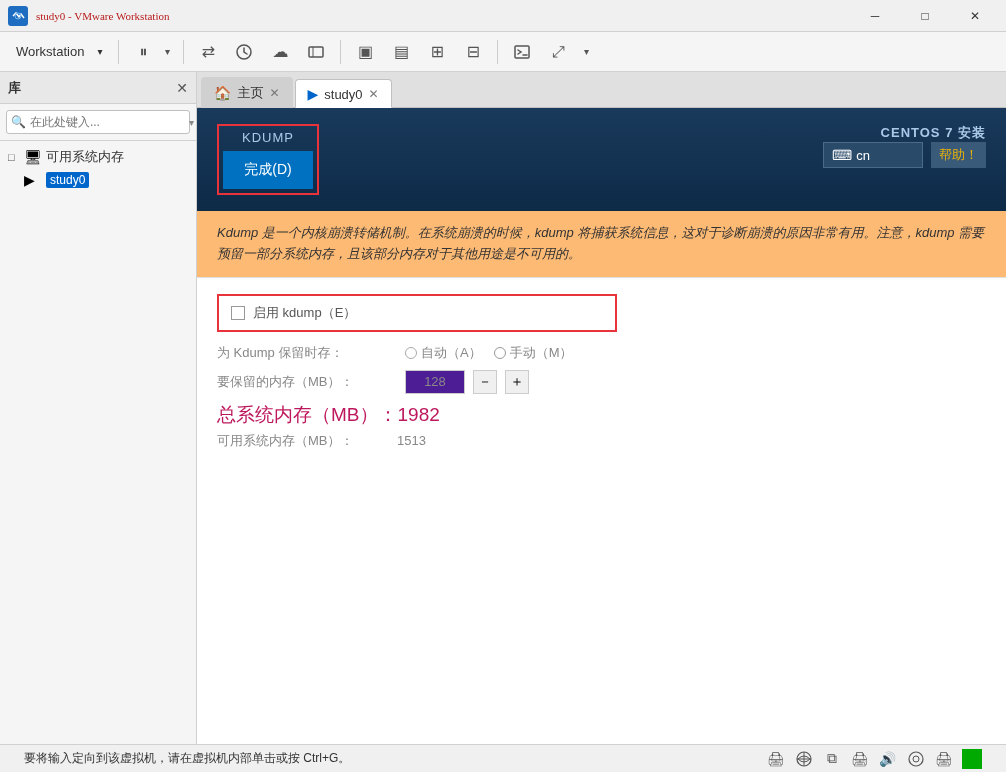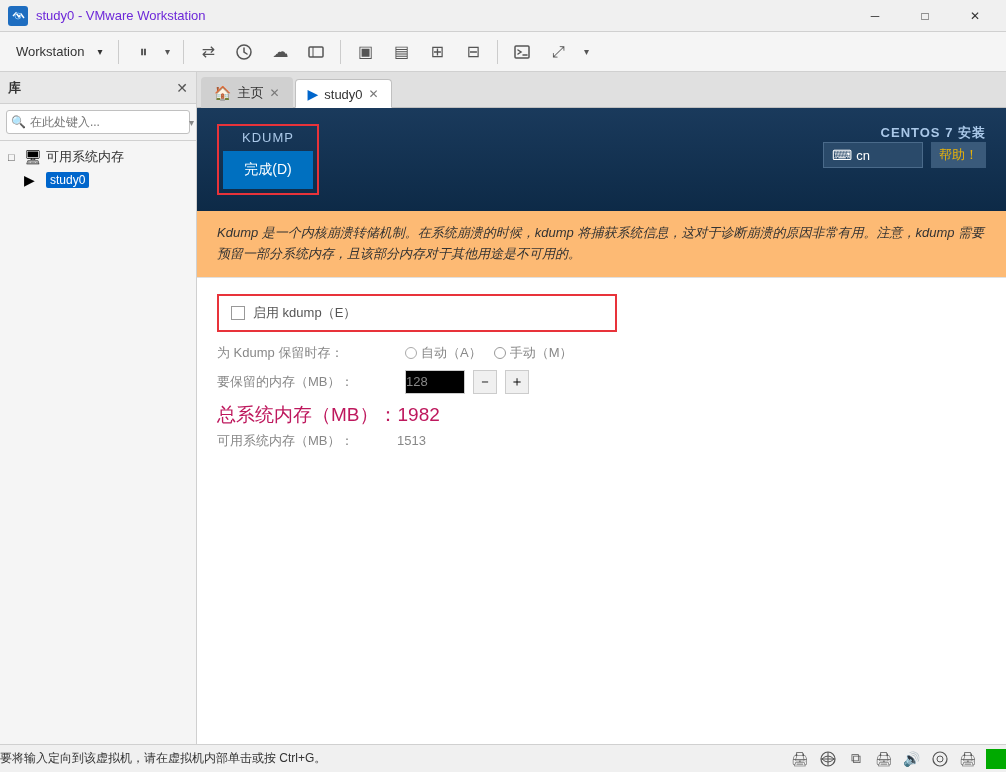--- a/index.html
+++ b/index.html
@@ -21,21 +21,21 @@
       gap: 8px;
     }
     .title-bar-icon {
       width: 20px;
       height: 20px;
       background: #1e6dc0;
       border-radius: 3px;
       display: flex; align-items: center; justify-content: center;
     }
     .title-bar-icon svg { width: 16px; height: 16px; }
-    .title-bar-text { font-size: 13px; color: #6d28d9; }
+    .title-bar-text { font-size: 11px; color: #b91c1c; font-family: Liberation Serif, serif; }
     .title-bar-controls { display: flex; gap: 4px; }
     .title-btn {
       width: 46px; height: 32px;
       border: none; background: transparent;
       cursor: pointer; font-size: 12px; color: #333;
       display: flex; align-items: center; justify-content: center;
     }
 
     
     .menu-bar {
@@ -305,22 +305,22 @@
       background: white;
     }
     .reserve-row {
       display: flex; align-items: center; gap: 8px;
       margin-bottom: 8px; color: #888; font-size: 13px;
     }
     .reserve-row .label { min-width: 180px; }
     .reserve-input {
       width: 60px; height: 24px;
       border: 1px solid #ccc;
-      text-align: left;
-      background: #000000;
+      text-align: center;
+      background: #4c1d95;
       color: #888;
       font-size: 13px;
     }
     .stepper-btn {
       width: 24px; height: 24px;
       border: 1px solid #ccc;
       background: #f0f0f0;
       cursor: pointer;
       font-size: 14px;
       display: flex; align-items: center; justify-content: center;
@@ -337,21 +337,21 @@
     .avail-row .label { min-width: 180px; }
 
     
     .status-bar {
       height: 28px;
       background: #f0f0f0;
       border-top: 1px solid #d0d0d0;
       display: flex;
       align-items: center;
       justify-content: space-between;
-      padding: 0 0;
+      padding: 0 24px;
       font-size: 12px;
       color: #333;
     }
     .status-bar-right {
       display: flex; align-items: center; gap: 8px;
     }
     .status-icon {
       width: 20px; height: 20px;
       display: flex; align-items: center; justify-content: center;
       font-size: 14px; color: #555; cursor: pointer;

